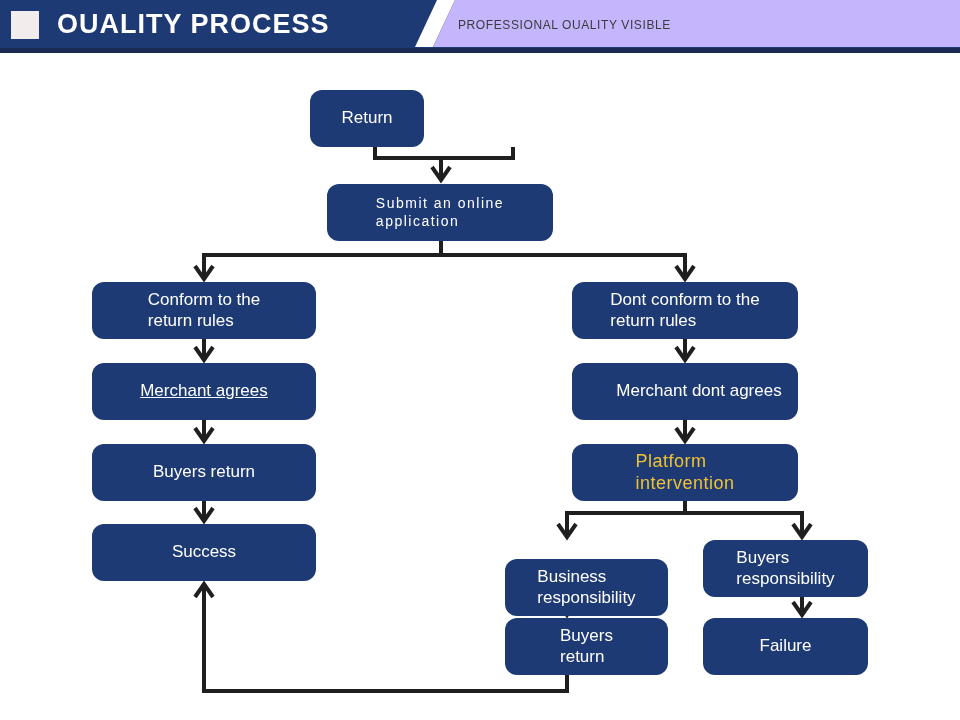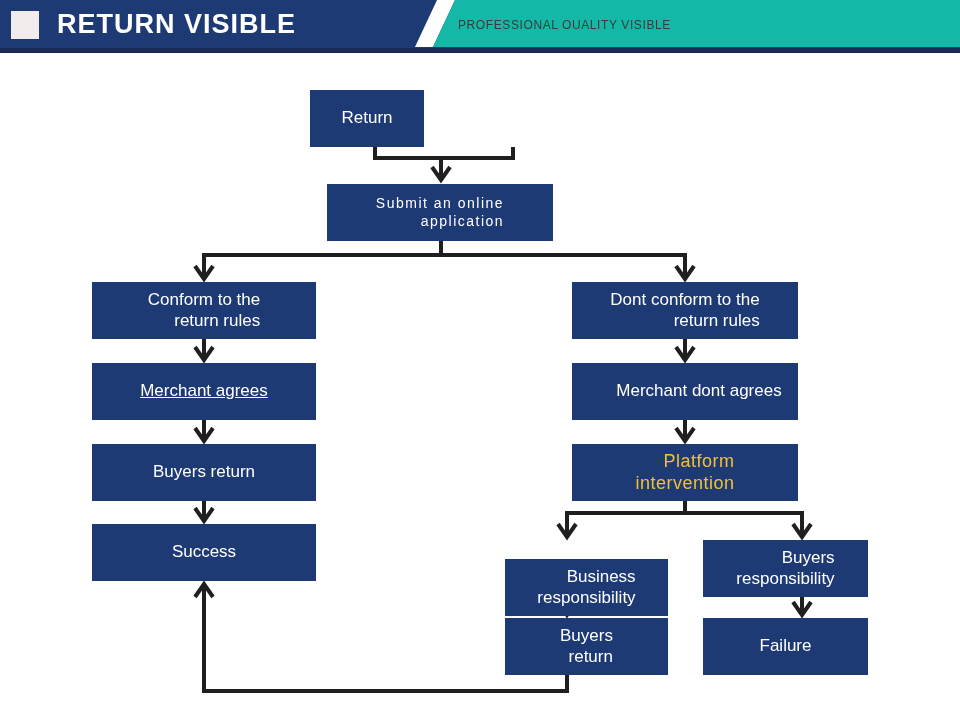--- a/index.html
+++ b/index.html
@@ -13,31 +13,31 @@
   .header-square{position:absolute;left:11px;top:11px;width:28px;height:28px;background:#f3ecec;}
   .header-title{
     position:absolute;left:57px;top:0;height:48px;display:flex;align-items:center;
     margin:0;color:#ffffff;font-size:27px;font-weight:bold;letter-spacing:1px;white-space:nowrap;
   }
   .diag-band{
     position:absolute;left:405px;top:0;width:60px;height:47px;background:#ffffff;
     clip-path:polygon(32px 0,50px 0,28px 100%,10px 100%);
   }
   .tag-panel{
-    position:absolute;left:405px;top:0;width:555px;height:47px;background:#14b8a6;
+    position:absolute;left:405px;top:0;width:555px;height:47px;background:#c4b5fd;
     clip-path:polygon(50px 0,100% 0,100% 100%,28px 100%);
     display:flex;align-items:center;padding-left:53px;box-sizing:border-box;
   }
   .tag-text{color:#3b3b3b;font-size:12px;letter-spacing:0.6px;padding-top:3px;white-space:nowrap;}
   
   .connectors{position:absolute;left:0;top:0;width:960px;height:720px;pointer-events:none;}
   .node{
     position:absolute;background:#1e3a74;color:#ffffff;
-    display:flex;align-items:center;justify-content:center;text-align:right;
-    font-size:17px;line-height:1.22;white-space:pre-line;box-sizing:border-box;
+    display:flex;align-items:center;justify-content:center;text-align:left;
+    font-size:17px;line-height:1.22;white-space:pre-line;box-sizing:border-box;border-radius:12px;
   }
   .node.spread{font-size:14px;letter-spacing:1.5px;}
   .node.accent{color:#f0c233;font-size:18px;letter-spacing:0.5px;}
   
   .n-return{left:310px;top:90px;width:114px;height:57px;}
   .n-exchanges{left:457px;top:90px;width:114px;height:57px;}
   .n-submit{left:327px;top:184px;width:226px;height:57px;}
   .n-conform{left:92px;top:282px;width:224px;height:57px;}
   .n-dontconform{left:572px;top:282px;width:226px;height:57px;}
   .n-magree{left:92px;top:363px;width:224px;height:57px;text-decoration:underline;}
@@ -51,21 +51,21 @@
   .n-failure{left:703px;top:618px;width:165px;height:57px;}
 </style>
 </head>
 <body>
 
 <div class="slide">
 
   <div class="header-bar"></div>
   <div class="header-strip"></div>
   <div class="header-square"></div>
-  <h1 class="header-title">RETURN VISIBLE</h1>
+  <h1 class="header-title">OUALITY PROCESS</h1>
   <div class="diag-band"></div>
   <div class="tag-panel">
     <span class="tag-text">PROFESSIONAL OUALITY VISIBLE</span>
   </div>
 
   <svg class="connectors" width="960" height="720" viewBox="0 0 960 720">
     <defs>
       <marker id="arrow" markerUnits="userSpaceOnUse" markerWidth="16" markerHeight="22" refX="14" refY="10" orient="auto" overflow="visible">
         <path d="M1,1 L14,10 L1,19" fill="none" stroke="#1f1f1f" stroke-width="4"></path>
       </marker>

